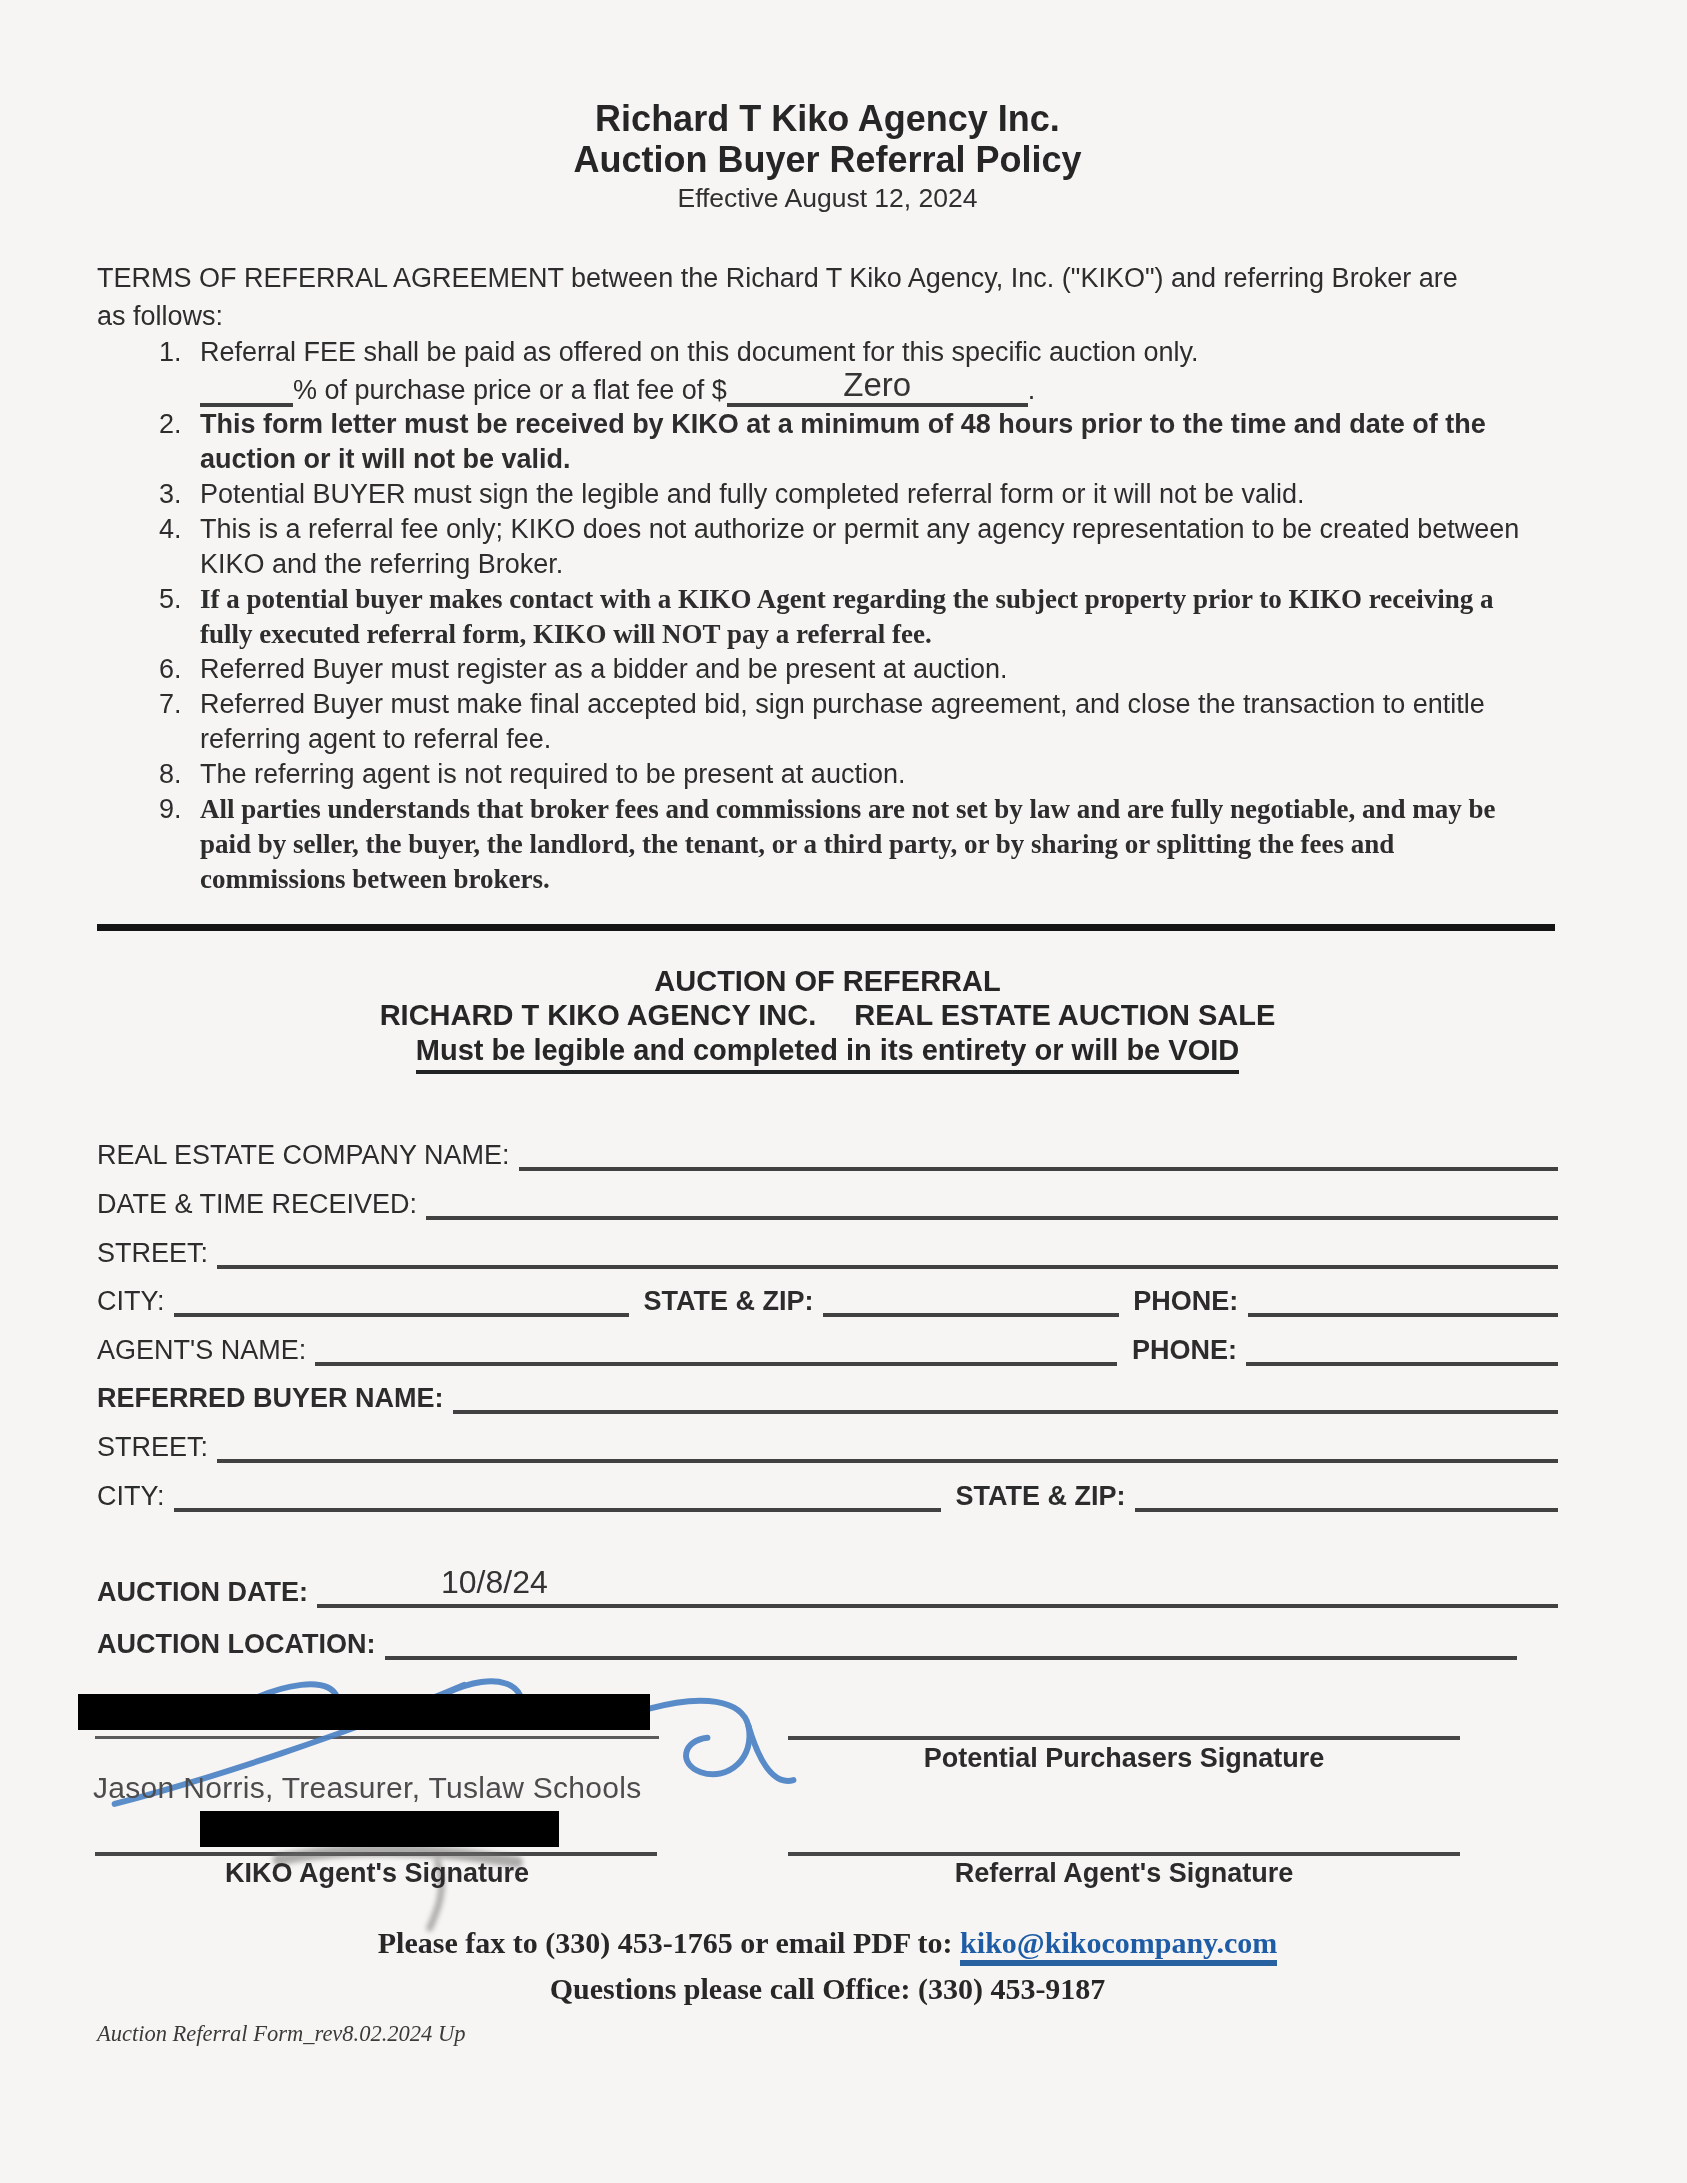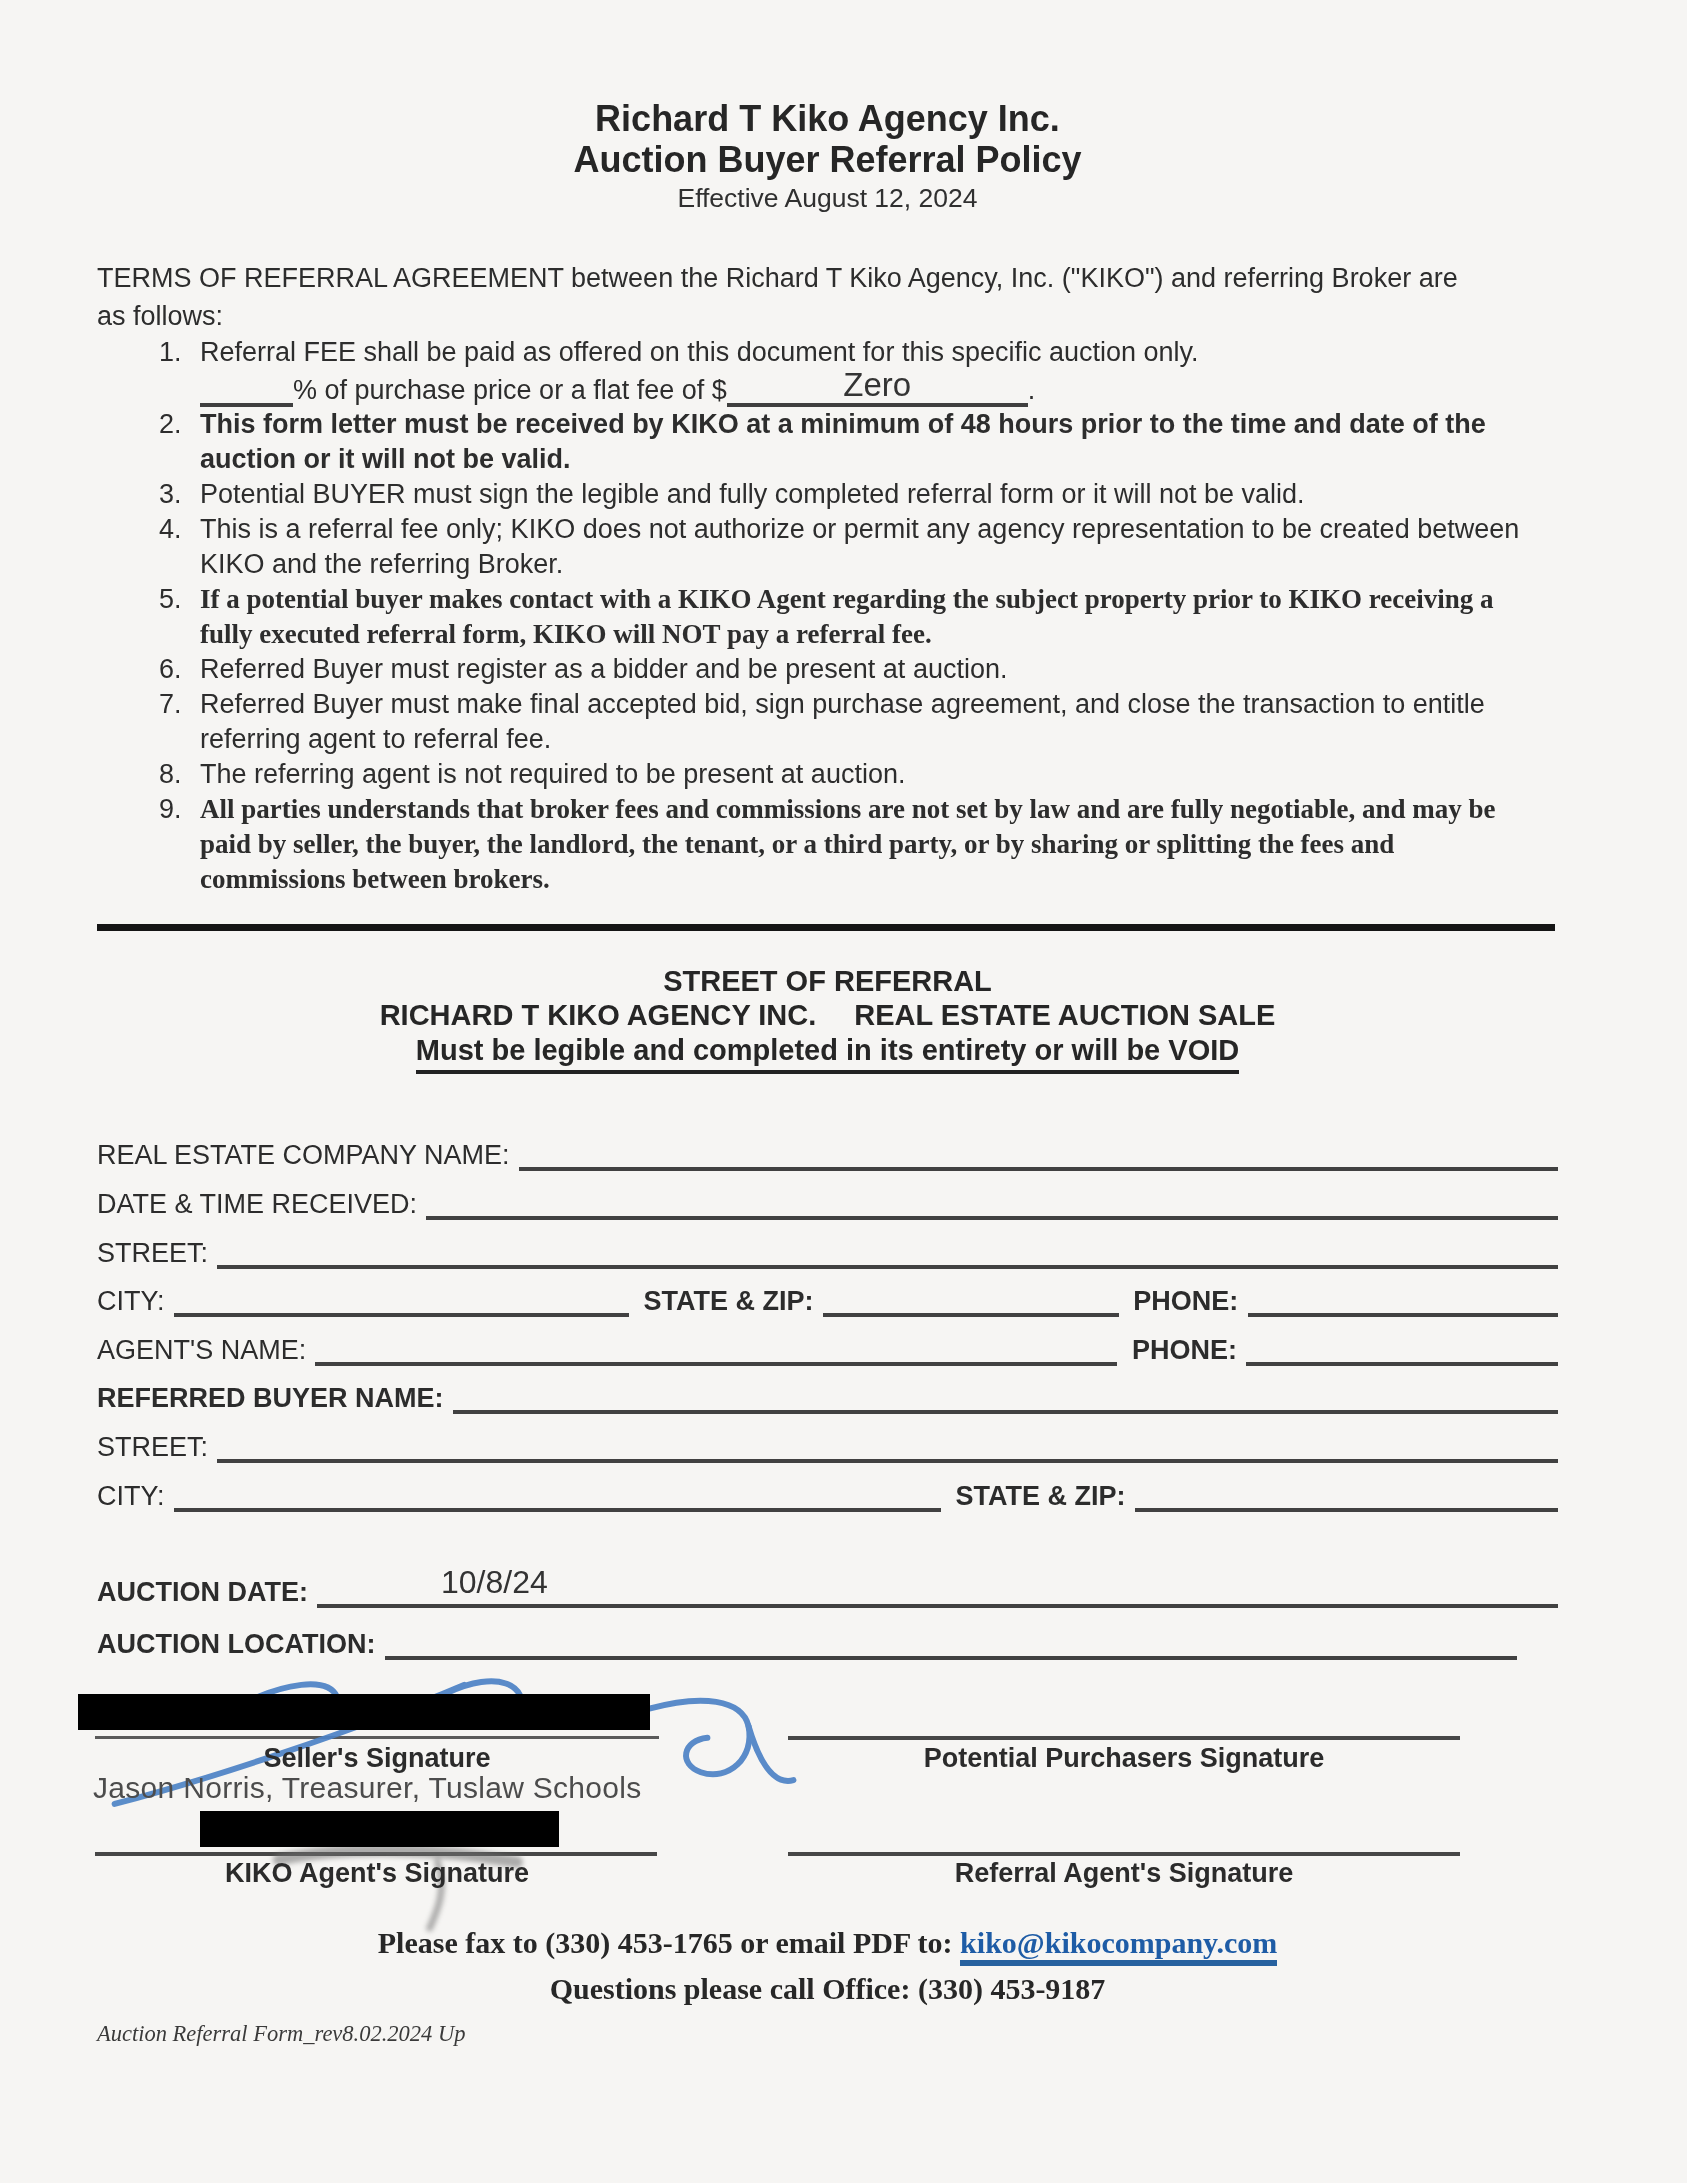--- a/index.html
+++ b/index.html
@@ -135,21 +135,21 @@
       </div>
       <div class="term">
         <span class="num">9.</span>
         <span class="body bold-serif">All parties understands that broker fees and commissions are not set by law and are fully negotiable, and may be paid by seller, the buyer, the landlord, the tenant, or a third party, or by sharing or splitting the fees and commissions between brokers.</span>
       </div>
     </div>
 
     <div class="divider"></div>
 
     <div class="letter-head">
-      <div class="lh-line">STREET OF REFERRAL</div>
+      <div class="lh-line">AUCTION OF REFERRAL</div>
       <div class="lh-line">
         <span class="agency">RICHARD T KIKO AGENCY INC.</span><span>REAL ESTATE AUCTION SALE</span>
       </div>
       <div class="lh-line void-wrap">
         <span class="void">Must be legible and completed in its entirety or will be VOID</span>
       </div>
     </div>
 
     <div class="form">
 
@@ -229,21 +229,20 @@
         </g>
         <defs>
             <filter id="smudge">
               <feGaussianBlur stdDeviation="4"></feGaussianBlur>
             </filter>
           </defs>
       </svg>
 
       <div class="redaction" style="left:-19px; top:25px; width:572px; height:36px;"></div>
       <div class="sig-line" style="left:-2px; top:67px; width:564px; background:#5a5a5a; height:3.3px;"></div>
-      <div class="sig-label" style="left:-2px; top:74px; width:564px; z-index:4;">Seller's Signature</div>
       <div class="seller-name">Jason Norris, Treasurer, Tuslaw Schools</div>
 
       <div class="redaction" style="left:103px; top:142px; width:359px; height:36px;"></div>
       <div class="sig-line" style="left:-2px; top:183px; width:562px;"></div>
       <div class="sig-label" style="left:-2px; top:189px; width:564px; z-index:4;">KIKO Agent's Signature</div>
 
       <div class="sig-line" style="left:691px; top:67px; width:672px;"></div>
       <div class="sig-label" style="left:691px; top:74px; width:672px;">Potential Purchasers Signature</div>
 
       <div class="sig-line" style="left:691px; top:183px; width:672px;"></div>

